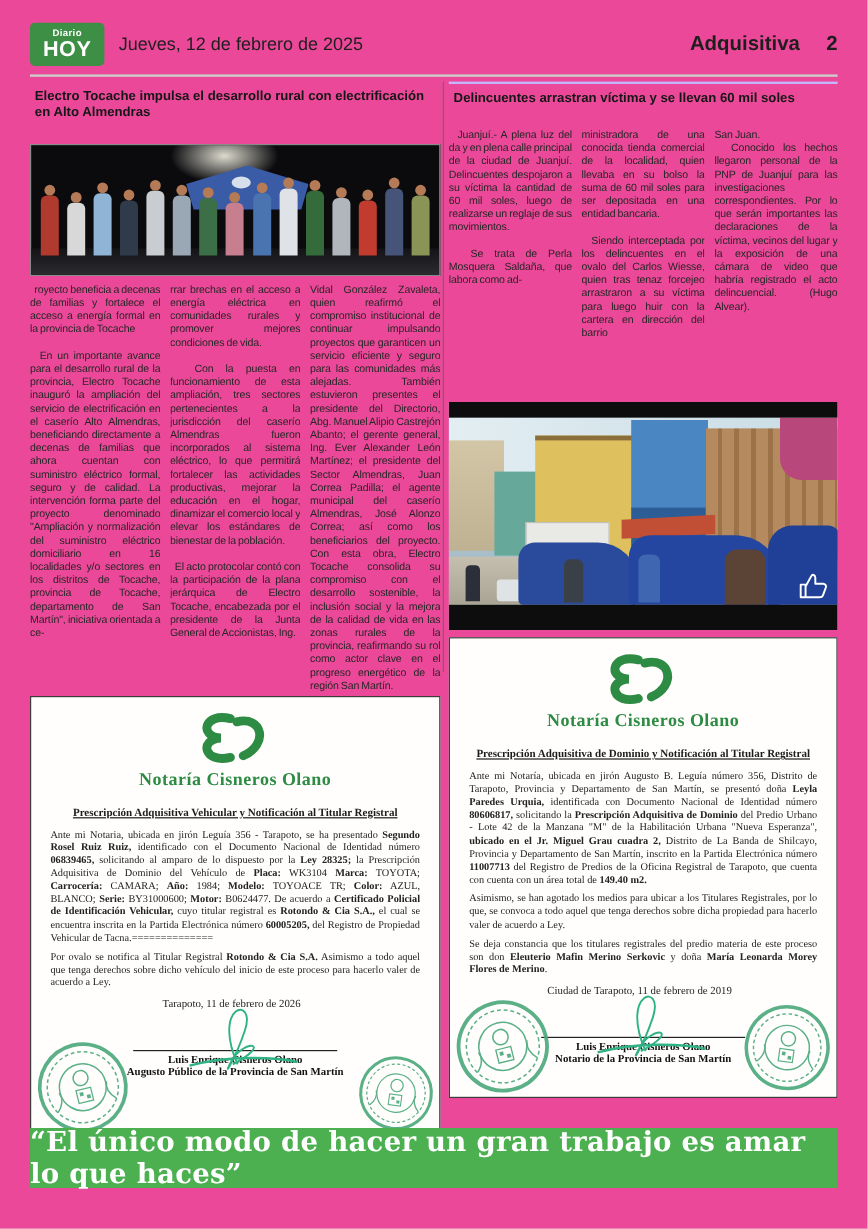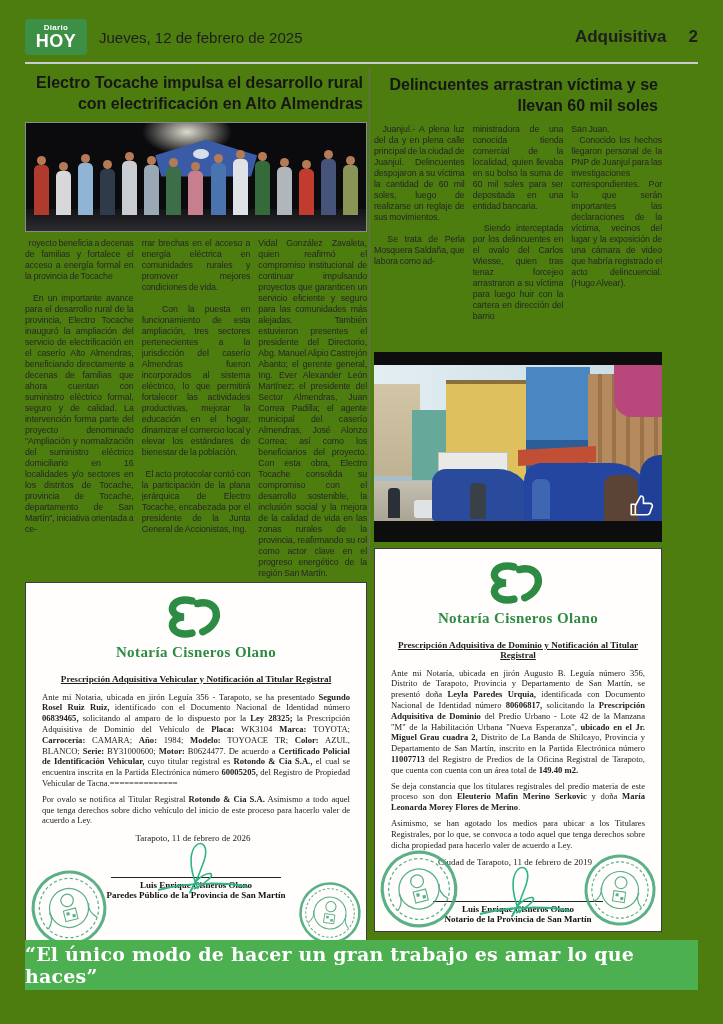--- a/index.html
+++ b/index.html
@@ -1,38 +1,38 @@
 <!DOCTYPE html>
 <html lang="es"><head>
 <meta charset="utf-8">
 <style>
   * { margin:0; padding:0; box-sizing:border-box; }
   html,body { background:#e9e9e9; }
-  .page { position:relative; width:723px; height:1024px; background:#4d7c0f;
+  .page { position:relative; width:723px; height:1024px; background:#ec4899;
           font-family:"Liberation Sans", sans-serif; overflow:hidden; margin:0 auto; }
 
   
   .hdr { position:absolute; top:16px; left:25px; right:25px; height:42px;
          display:flex; align-items:center; }
   .logo-box { width:62px; height:36px; background:#3c8f44; border-radius:4px;
               color:#fff; display:flex; flex-direction:column; align-items:center;
               justify-content:center; line-height:1; }
   .logo-top { font-size:8px; font-weight:bold; letter-spacing:.3px; }
   .logo-main { font-size:18px; font-weight:bold; letter-spacing:.5px; }
   .hdr-date { margin-left:12px; font-size:15px; color:#1e1e1e; }
   .hdr-right { margin-left:auto; display:flex; gap:22px; font-size:17px; font-weight:bold; color:#1e1e1e; }
   .hdr-rule { position:absolute; top:62px; left:25px; right:25px; height:2px; background:#cccccc; }
 
   
   .half-l { position:absolute; top:68px; left:25px;  width:342px; }
-  .half-r { position:absolute; top:68px; left:374px; width:288px; border-top:2px solid #4d7c0f; }
+  .half-r { position:absolute; top:68px; left:374px; width:324px; border-top:2px solid #c4b5fd; }
   .vdivider { position:absolute; top:68px; left:369px; width:1px; height:492px; background:#6a6a6a; }
 
-  .art-title { font-size:16px; font-weight:bold; text-align:right; color:#161616;
-               line-height:1.3; margin:5px 4px 7px; }
+  .art-title { font-size:11px; font-weight:bold; text-align:left; color:#161616;
+               line-height:1.3; margin:5px 4px 18px; }
   .cols { display:flex; gap:8px; overflow:hidden; }
   .col  { flex:1; font-size:8.8px; line-height:11px; text-align:justify; color:#262626;
           white-space:pre-wrap; letter-spacing:-0.1px; word-spacing:-0.6px;
           hyphens:auto; overflow:hidden; }
   .cols-l { height:340px; }
   .cols-r { height:224px; }
 
   
   .ph1 { position:relative; width:100%; height:110px; background:#0b0b0e;
          border:1px solid #8a8a8a; overflow:hidden; margin-bottom:6px; }
@@ -78,21 +78,21 @@
   .n-name { font-weight:bold; font-size:9px; color:#111; }
   .n-role { font-weight:bold; font-size:9px; color:#111; }
   .seal { position:absolute; opacity:.9; }
   .seal-bl { left:4px; bottom:2px; transform:rotate(-14deg); }
   .seal-br { right:4px; bottom:4px; transform:rotate(8deg); }
 
   
   .banner { position:absolute; left:25px; right:25px; top:940px; height:50px;
             background:#4caf50; display:flex; align-items:center; justify-content:center; }
   .banner span { color:#ffffff; font-family:"DejaVu Serif", serif; font-weight:bold;
-                 font-size:19px; letter-spacing:.2px; }
+                 font-size:23px; letter-spacing:.2px; }
 </style>
 </head>
 <body>
 
 <div class="page">
 
   <svg width="0" height="0" style="position:absolute">
     <defs>
       <g id="seal">
         <circle cx="50" cy="50" r="46" fill="none" stroke="#4aa87a" stroke-width="4"></circle>
@@ -176,21 +176,21 @@
       <div class="n-title">Prescripción Adquisitiva Vehicular  y Notificación al Titular Registral</div>
       <p class="n-p"><span>Ante mi Notaria, ubicada en jirón Leguía 356 - Tarapoto, se ha presentado </span><span style="font-weight: bold;">Segundo Rosel Ruiz Ruiz,</span><span> identificado con el Documento Nacional de Identidad número </span><span style="font-weight: bold;">06839465,</span><span> solicitando al amparo de lo dispuesto por la </span><span style="font-weight: bold;">Ley 28325;</span><span> la Prescripción Adquisitiva de Dominio del Vehículo de </span><span style="font-weight: bold;">Placa:</span><span> WK3104 </span><span style="font-weight: bold;">Marca:</span><span> TOYOTA; </span><span style="font-weight: bold;">Carrocería:</span><span> CAMARA; </span><span style="font-weight: bold;">Año:</span><span> 1984; </span><span style="font-weight: bold;">Modelo:</span><span> TOYOACE TR; </span><span style="font-weight: bold;">Color:</span><span> AZUL, BLANCO; </span><span style="font-weight: bold;">Serie:</span><span> BY31000600; </span><span style="font-weight: bold;">Motor:</span><span> B0624477. De acuerdo a </span><span style="font-weight: bold;">Certificado Policial de Identificación Vehicular,</span><span> cuyo titular registral es </span><span style="font-weight: bold;">Rotondo &amp; Cia S.A.,</span><span> el cual se encuentra inscrita en la Partida Electrónica número </span><span style="font-weight: bold;">60005205,</span><span> del Registro de Propiedad Vehicular de Tacna.==============</span></p>
       <p class="n-p"><span>Por ovalo se notifica al Titular Registral </span><span style="font-weight: bold;">Rotondo &amp; Cia S.A.</span><span> Asimismo a todo aquel que tenga derechos sobre dicho vehículo del inicio de este proceso para hacerlo valer de acuerdo a Ley.</span></p>
       <div class="n-date">Tarapoto, 11 de febrero de 2026</div>
       <div class="n-signwrap">
         <svg class="n-sig" width="120" height="64" viewBox="0 0 120 64">
             <use href="#signature"></use>
           </svg>
         <div class="n-line"></div>
         <div class="n-name">Luis Enrique Cisneros Olano</div>
-        <div class="n-role">Paredes Público de la Provincia de San Martín</div>
+        <div class="n-role">Augusto Público de la Provincia de San Martín</div>
       </div>
       <svg class="seal seal-bl" width="78" height="78" viewBox="0 0 100 100">
           <use href="#seal"></use>
         </svg>
       <svg class="seal seal-br" width="64" height="64" viewBox="0 0 100 100">
           <use href="#seal"></use>
         </svg>
     </div>
   </section>
 
@@ -235,22 +235,22 @@
       <div class="bar-b"></div>
     </div>
 
     <div class="notice notice-r">
       <svg class="n-logo" width="86" height="52" viewBox="0 0 128 72">
           <use href="#nlogo"></use>
         </svg>
       <div class="n-brand">Notaría Cisneros Olano</div>
       <div class="n-title">Prescripción Adquisitiva de Dominio y Notificación al Titular Registral</div>
       <p class="n-p"><span>Ante mi Notaría, ubicada en jirón Augusto B. Leguía número 356, Distrito de Tarapoto, Provincia y Departamento de San Martín, se presentó doña </span><span style="font-weight: bold;">Leyla Paredes Urquia,</span><span> identificada con Documento Nacional de Identidad número </span><span style="font-weight: bold;">80606817,</span><span> solicitando la </span><span style="font-weight: bold;">Prescripción Adquisitiva de Dominio</span><span> del Predio Urbano - Lote 42 de la Manzana "M" de la Habilitación Urbana "Nueva Esperanza", </span><span style="font-weight: bold;">ubicado en el Jr. Miguel Grau cuadra 2,</span><span> Distrito de La Banda de Shilcayo, Provincia y Departamento de San Martín, inscrito en la Partida Electrónica número </span><span style="font-weight: bold;">11007713</span><span> del Registro de Predios de la Oficina Registral de Tarapoto, que cuenta con cuenta con un área total de </span><span style="font-weight: bold;">149.40 m2.</span></p>
+      <p class="n-p"><span>Asimismo, se han agotado los medios para ubicar a los Titulares Registrales, por lo que, se convoca a todo aquel que tenga derechos sobre dicha propiedad para hacerlo valer de acuerdo a Ley.</span></p>
       <p class="n-p"><span>Se deja constancia que los titulares registrales del predio materia de este proceso son don </span><span style="font-weight: bold;">Eleuterio Mafin Merino Serkovic</span><span> y doña </span><span style="font-weight: bold;">María Leonarda Morey Flores de Merino</span><span>.</span></p>
-      <p class="n-p"><span>Asimismo, se han agotado los medios para ubicar a los Titulares Registrales, por lo que, se convoca a todo aquel que tenga derechos sobre dicha propiedad para hacerlo valer de acuerdo a Ley.</span></p>
       <div class="n-date">Ciudad de Tarapoto, 11 de febrero de 2019</div>
       <div class="n-signwrap">
         <svg class="n-sig" width="120" height="64" viewBox="0 0 120 64">
             <use href="#signature"></use>
           </svg>
         <div class="n-line"></div>
         <div class="n-name">Luis Enrique Cisneros Olano</div>
         <div class="n-role">Notario de la Provincia de San Martín</div>
       </div>
       <svg class="seal seal-bl" width="80" height="80" viewBox="0 0 100 100">

